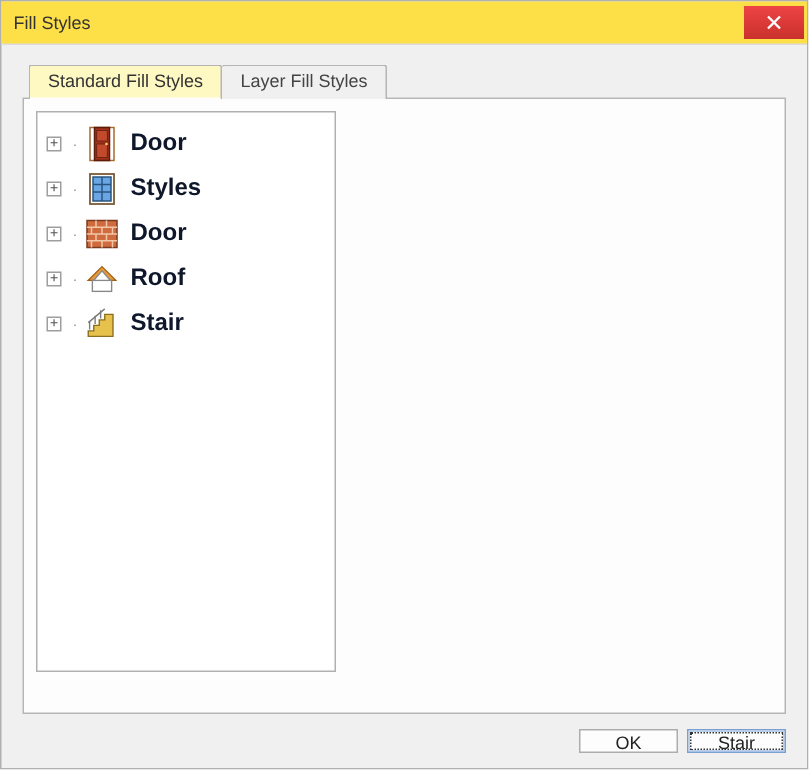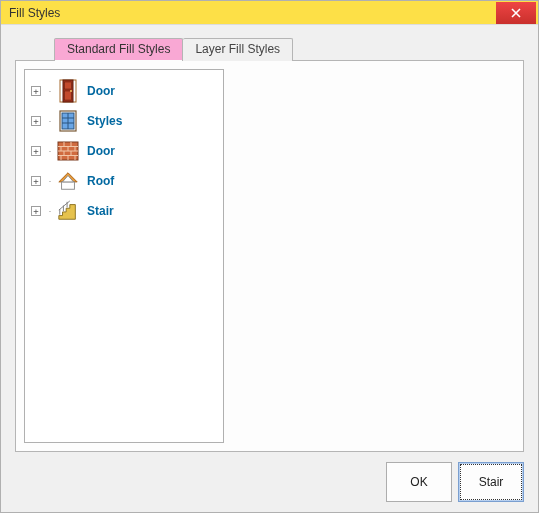--- a/index.html
+++ b/index.html
@@ -63,23 +63,22 @@
     border-bottom: none;
     padding: 3px 12px 4px 12px;
     font-size: 12px;
     color: #333;
     background: #f0f0f0;
     border-top-left-radius: 2px;
     border-top-right-radius: 2px;
     margin-right: 0px;
   }
   .tab.active {
-    background: #f9a8d4;
+    background: #fef9c3;
     position: relative;
-    margin-left: 35px;
   }
   .tab.inactive {
     background: #f0f0f0;
     color: #444;
     border-left: none;
   }
   .tab.active::after {
     content: "";
     position: absolute;
     left: 0;
@@ -133,33 +132,33 @@
   }
   .tree-icon {
     width: 22px;
     height: 22px;
     display:flex;
     align-items:center;
     justify-content:center;
   }
   .tree-label {
     font-weight: bold;
-    color: #0369a1;
-    font-size: 12px;
+    color: #0f172a;
+    font-size: 16px;
     padding-left: 4px;
   }
   .button-row {
     display: flex;
     justify-content: flex-end;
     gap: 6px;
     padding-top: 10px;
   }
   button.dlg {
     width: 66px;
-    height: 40px;
+    height: 16px;
     font-size: 12px;
     border: 1px solid #adadad;
     background: #fdfdfd;
     color: #222;
     font-family: inherit;
   }
   button.dlg.focus {
     outline: 1px dotted #333;
     outline-offset: -3px;
     border: 1px solid #7a9fd0;

